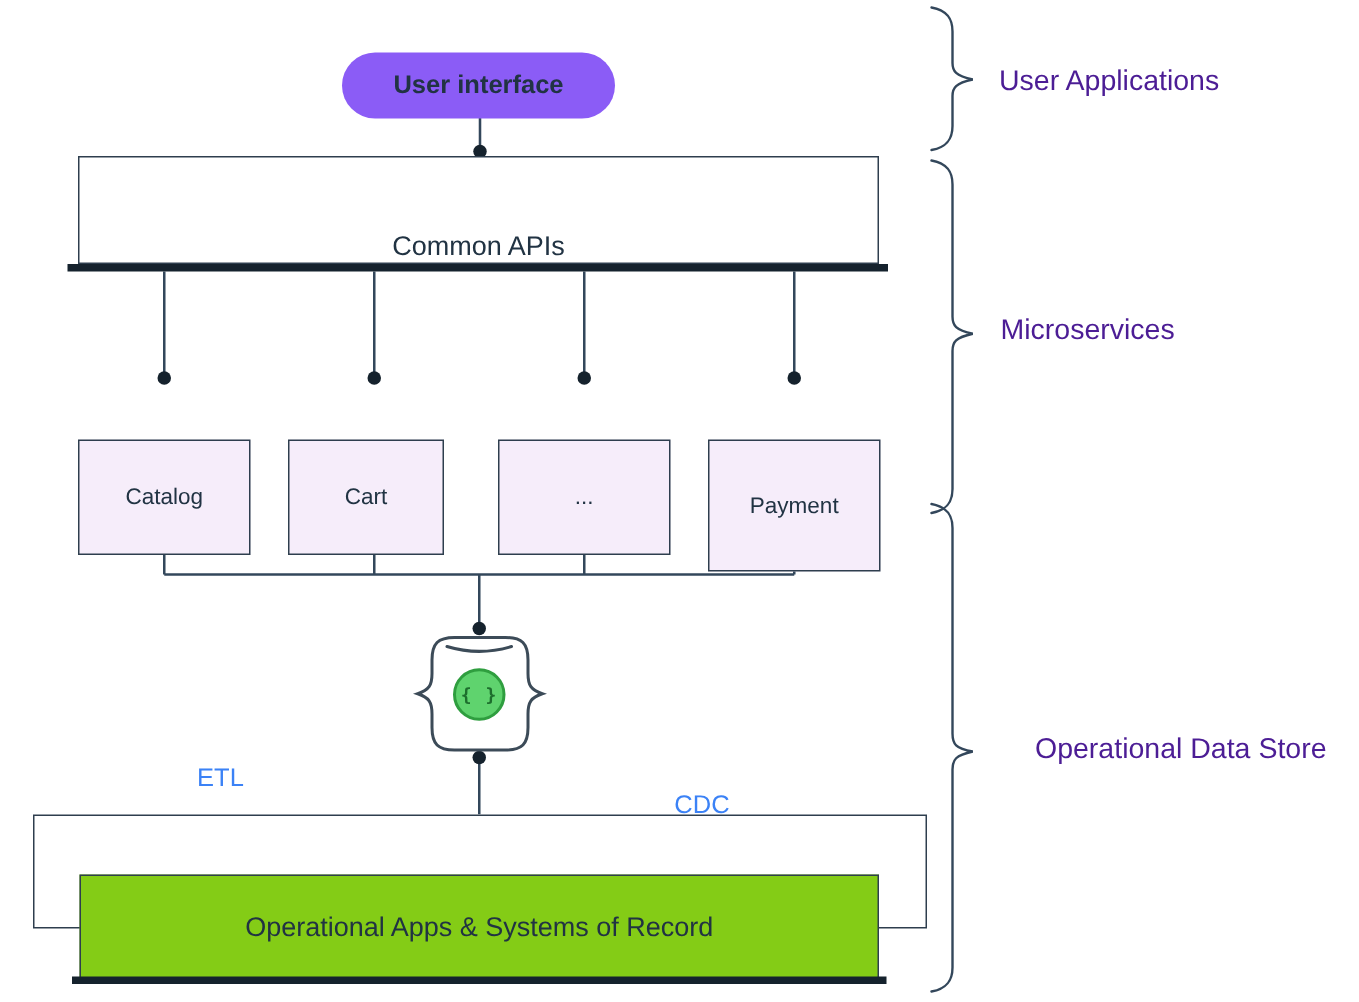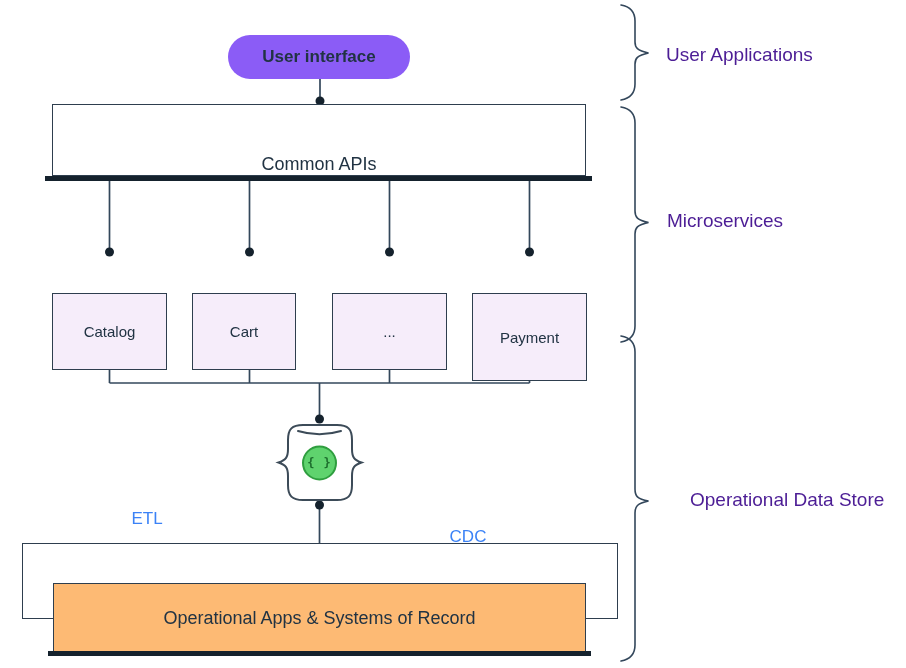--- a/index.html
+++ b/index.html
@@ -20,21 +20,21 @@
     background:#ffffff; border:1.7px solid #2e3e4e; font-size:18px; z-index:3;align-items:flex-end;
   }
   .service {
     background:#f6edfa; border:1.6px solid #2e3e4e; font-size:15px; z-index:3;margin-top:25px;
   }
   .outer-rect {
     position:absolute; background:#ffffff; border:1.6px solid #2e3e4e;
     box-sizing:border-box; z-index:1;
   }
   .opsbox {
-    background:#fdba74; border:1.7px solid #2e3e4e; font-size:18px; z-index:2;text-align:center;
+    background:#84cc16; border:1.7px solid #2e3e4e; font-size:18px; z-index:2;text-align:center;
   }
   .underline { position:absolute; background:#15222d; z-index:4; }
   .lbl { position:absolute; white-space:nowrap; font-size:19px; color:#4c1d95; }
   .flow-lbl { position:absolute; width:86px; text-align:center; font-size:17px; color:#3b82f6; }
   .glyph {
     position:absolute; display:flex; align-items:center; justify-content:center;
     font-family:"DejaVu Sans Mono", monospace; font-weight:bold; font-size:12px;
     color:#1d6e2d; z-index:5; letter-spacing:1px;
   }
 </style>

